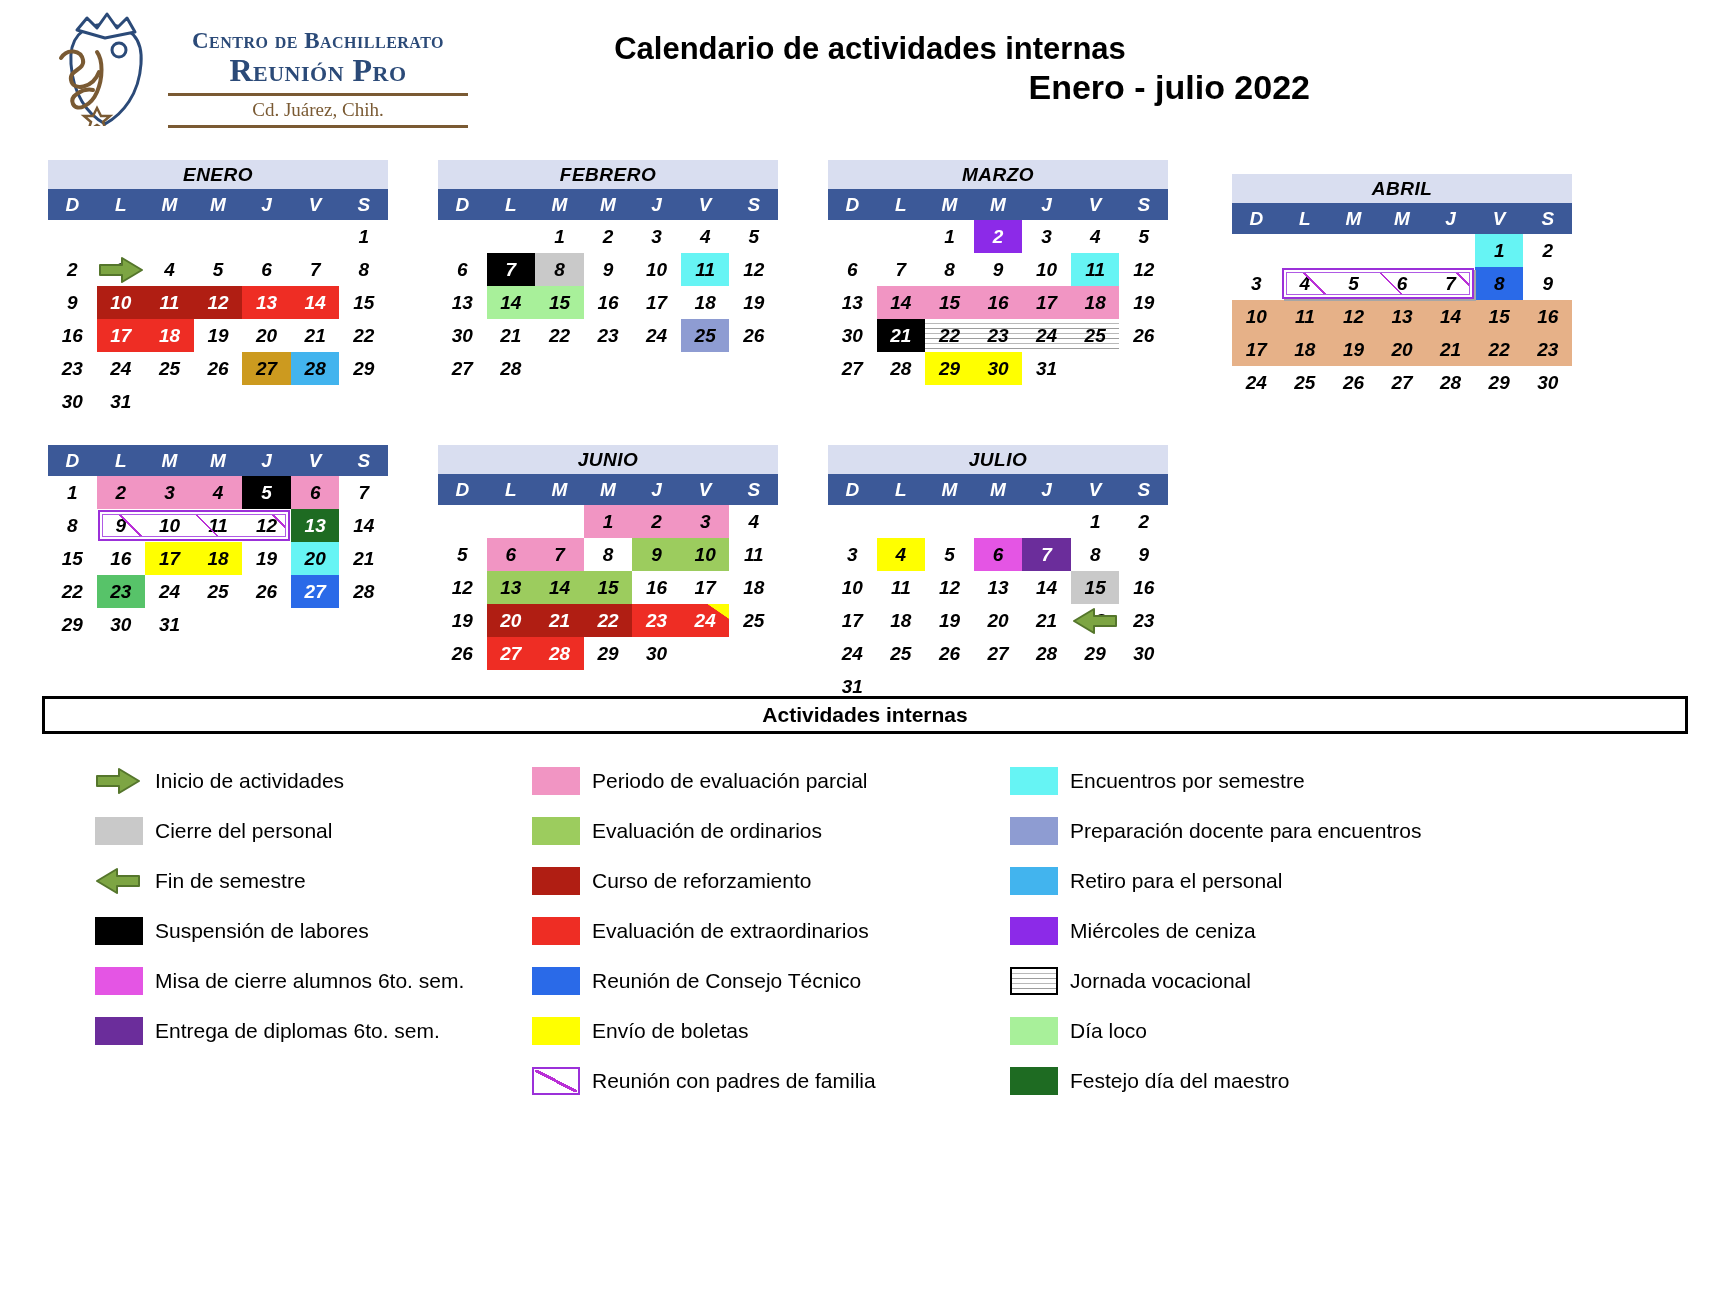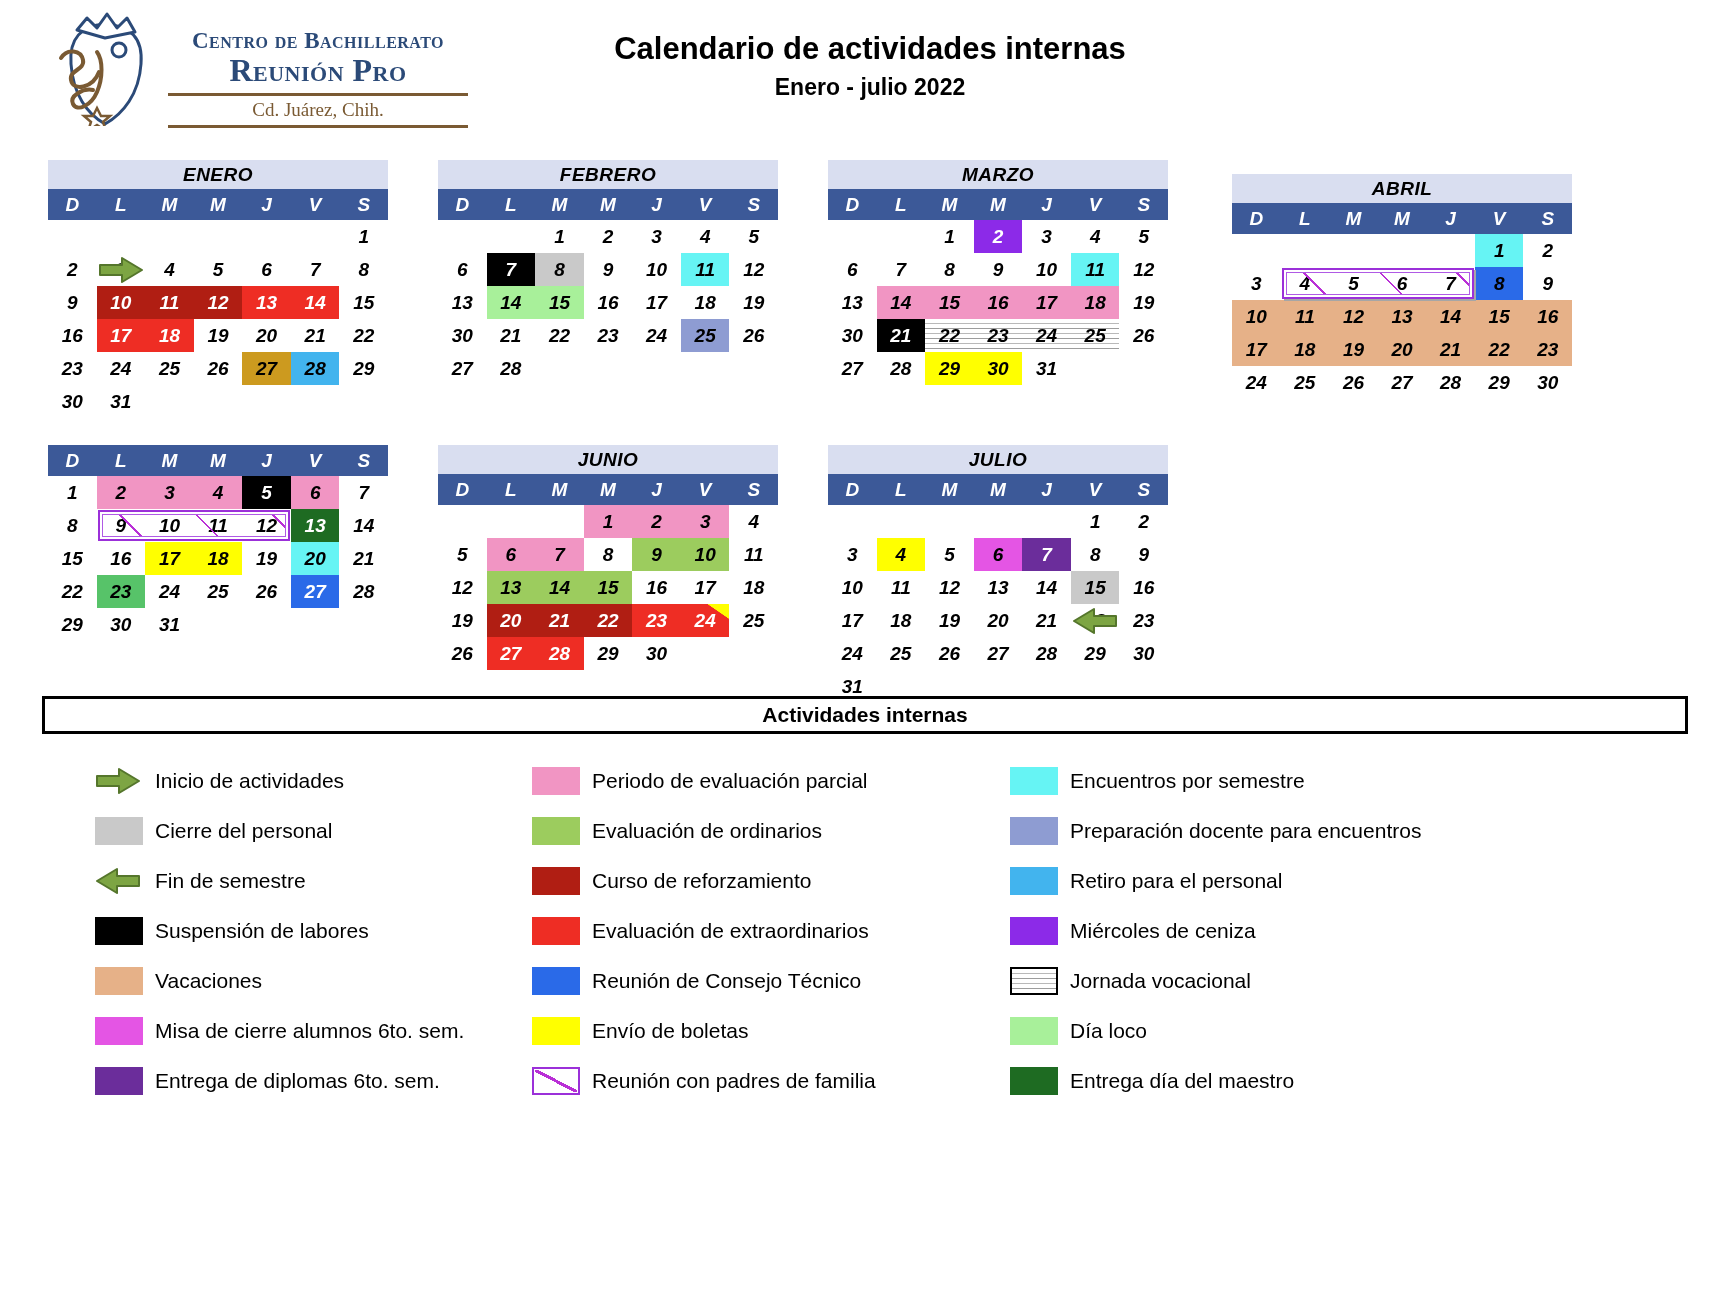--- a/index.html
+++ b/index.html
@@ -19,21 +19,21 @@
   .logo-text{position:absolute;left:120px;top:22px;width:300px;text-align:center;}
   .logo-l1{font-family:"Liberation Serif",serif;font-size:23px;letter-spacing:.5px;color:#2b4a78;
            font-variant:small-caps;font-weight:600;white-space:nowrap;}
   .logo-l2{font-family:"Liberation Serif",serif;font-size:32px;letter-spacing:.5px;color:#2b4a78;
            font-variant:small-caps;font-weight:600;white-space:nowrap;margin-top:-2px;}
   .logo-rule{height:3px;background:#7a5a33;margin:4px 0 3px 0;}
   .logo-l3{font-family:"Liberation Serif",serif;font-size:19px;color:#7a5a33;white-space:nowrap;}
 
   .title-wrap{position:absolute;left:430px;top:30px;width:880px;text-align:center;}
   .title-1{font-size:31px;font-weight:bold;line-height:38px;white-space:nowrap;}
-  .title-2{font-size:23px;font-weight:bold;line-height:38px;white-space:nowrap;}
+  .title-2{font-size:34px;font-weight:bold;line-height:38px;white-space:nowrap;text-align:right;}
 
   
   .month{position:absolute;width:340px;font-style:italic;}
   .month-name{
     background:#d9def0;color:#000;font-weight:bold;font-size:19px;
     height:29px;line-height:29px;text-align:center;letter-spacing:.5px;
   }
   .dow-row{display:flex;background:#3c5998;height:31px;}
   .dow{flex:1;color:#fff;font-weight:bold;font-size:19px;line-height:31px;text-align:center;}
   .weeks{position:relative;}
@@ -587,24 +587,20 @@
         <span class="sw arrow-sw"><svg width="46" height="28" viewBox="0 0 46 28">
             <polygon points="44,9 22,9 22,2 2,14 22,26 22,19 44,19" fill="#7da543" stroke="#55762c" stroke-width="2" stroke-linejoin="round"></polygon>
           </svg></span>
         <span class="sw-label">Fin de semestre</span>
       </div>
       <div class="leg-item">
         <span class="sw" style="background:#000000"></span>
         <span class="sw-label">Suspensión de labores</span>
       </div>
       <div class="leg-item">
-        <span class="sw" style="background:#e6b188"></span>
-        <span class="sw-label">Vacaciones</span>
-      </div>
-      <div class="leg-item">
         <span class="sw" style="background:#e455e4"></span>
         <span class="sw-label">Misa de cierre alumnos 6to. sem.</span>
       </div>
       <div class="leg-item">
         <span class="sw" style="background:#6b2d9b"></span>
         <span class="sw-label">Entrega de diplomas 6to. sem.</span>
       </div>
     </div>
   <div class="leg-col" id="leg-col-2" style="left:532px;">
       <div class="leg-item">
@@ -656,16 +652,16 @@
       <div class="leg-item">
         <span class="sw stripes-sw stripes"></span>
         <span class="sw-label">Jornada vocacional</span>
       </div>
       <div class="leg-item">
         <span class="sw" style="background:#a8f09a"></span>
         <span class="sw-label">Día loco</span>
       </div>
       <div class="leg-item">
         <span class="sw" style="background:#1e6b22"></span>
-        <span class="sw-label">Entrega día del maestro</span>
+        <span class="sw-label">Festejo día del maestro</span>
       </div>
     </div>
 </div>
 
 </body></html>

